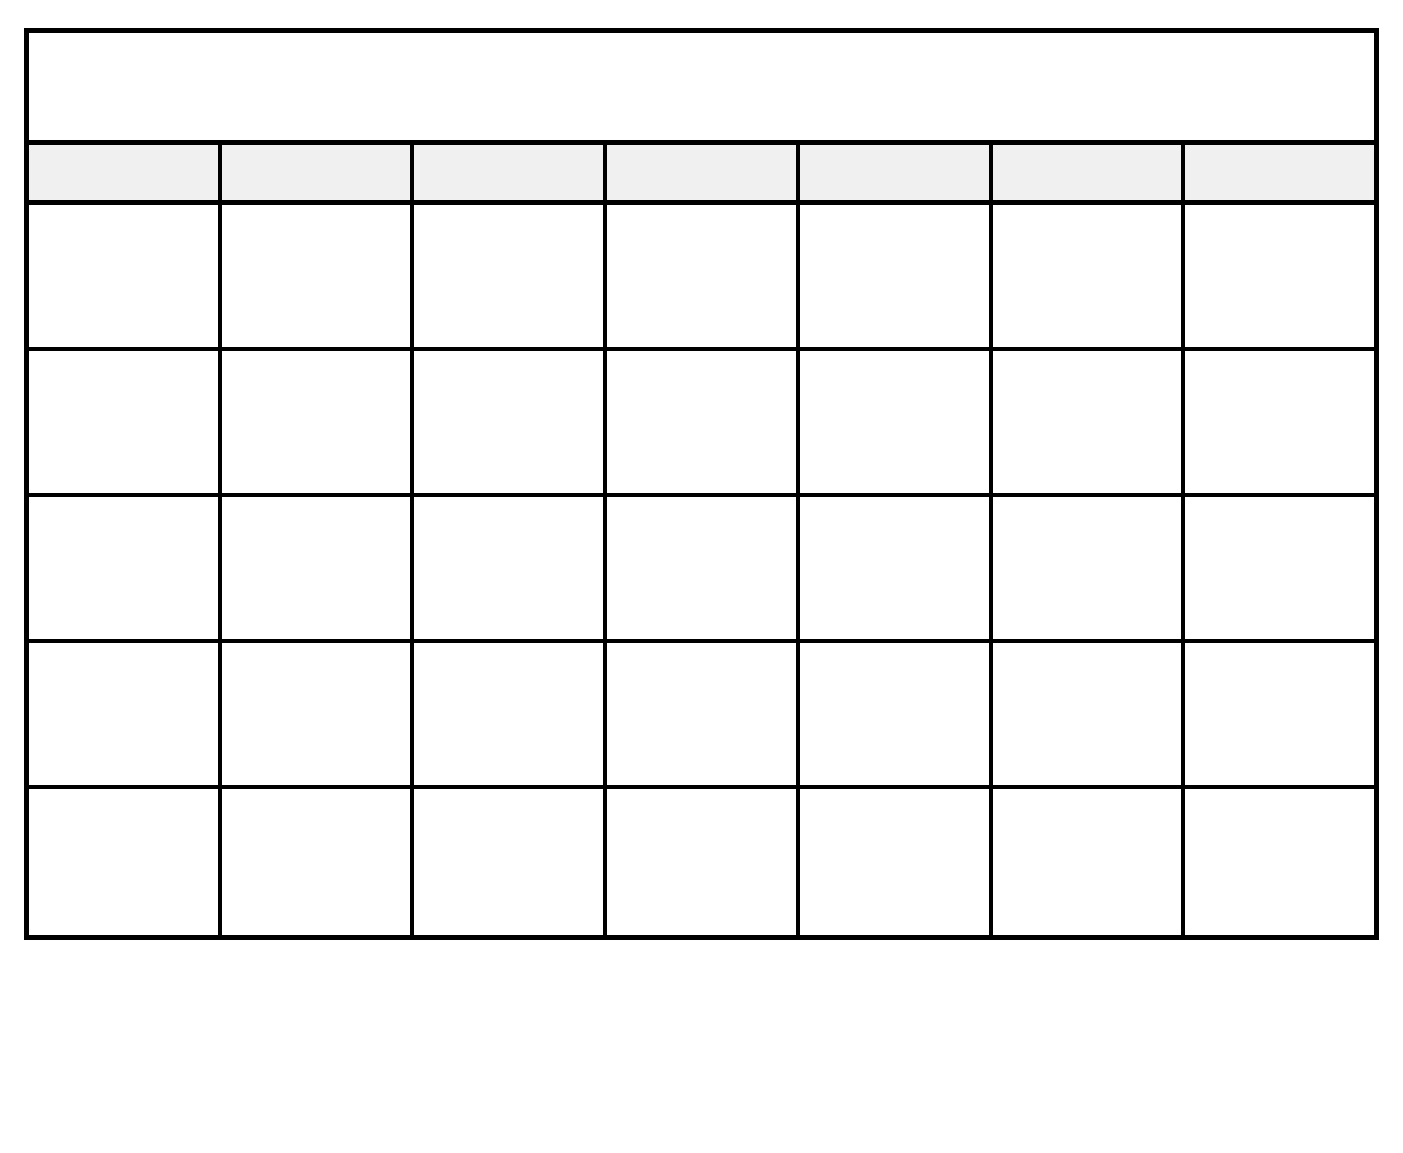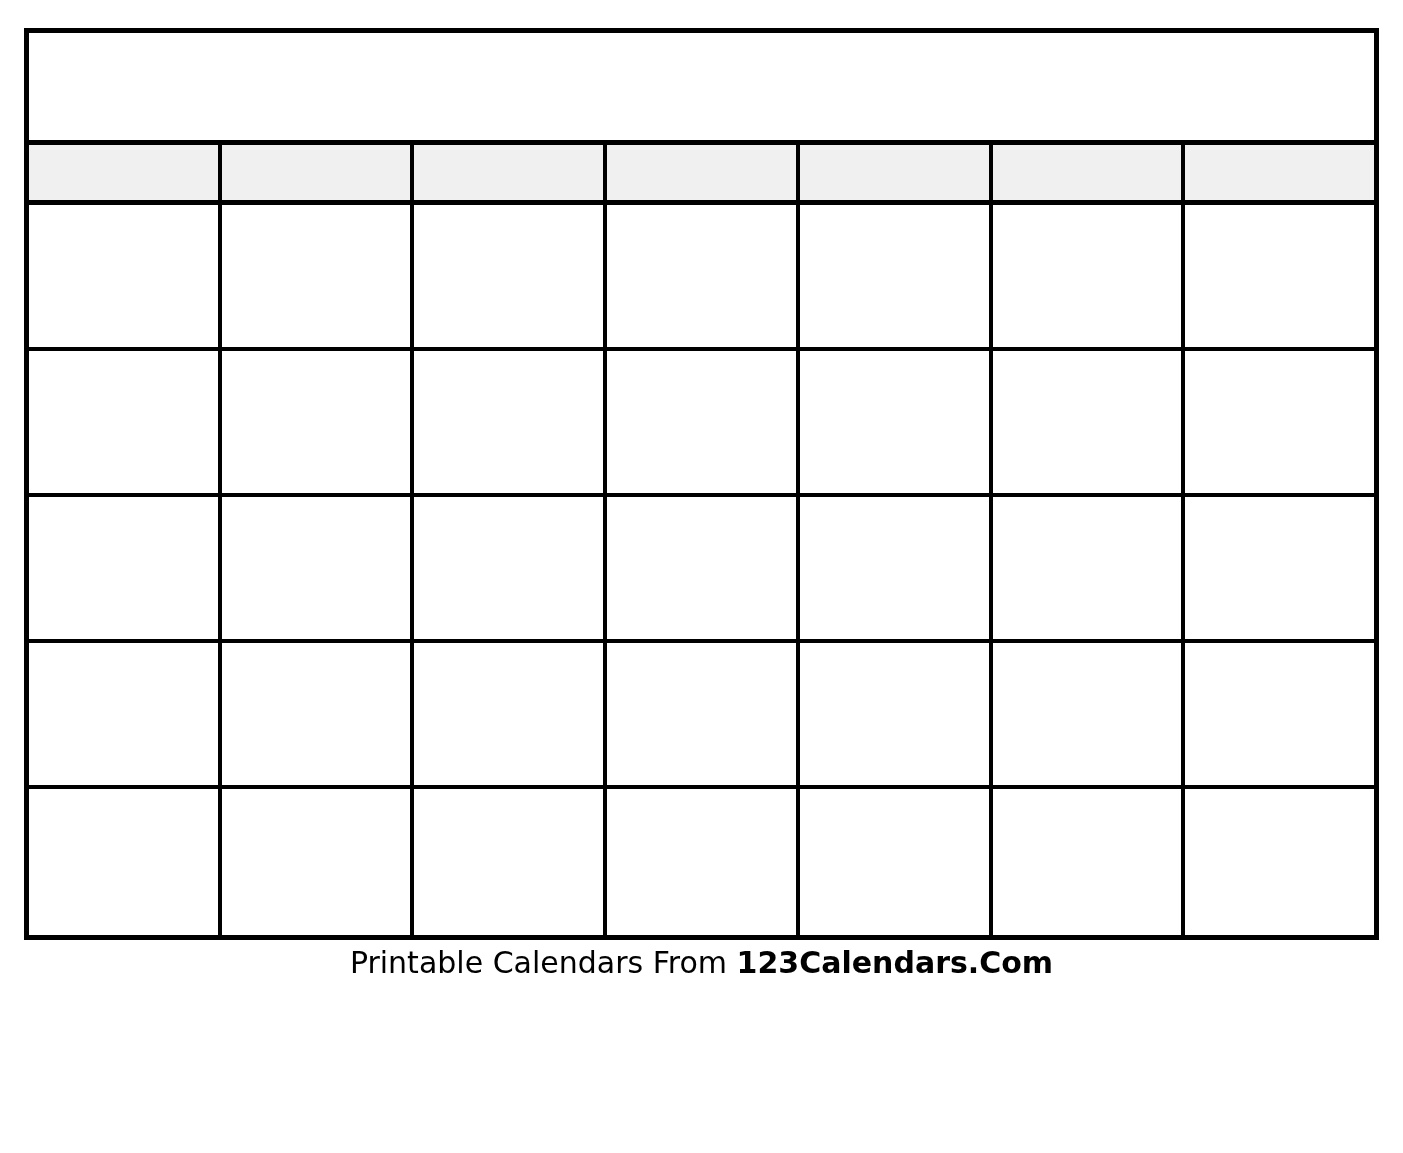--- a/index.html
+++ b/index.html
@@ -254,17 +254,14 @@
       <div class="day-cell">
           <span class="day-number"></span>
         </div>
       <div class="day-cell">
           <span class="day-number"></span>
         </div>
     </div>
 
   </div>
 
-  <div class="footer">
-    <span class="plain">Printable Calendars From </span><span class="brand">123Calendars.Com</span>
-  </div>
 
 </div>
 
 </body></html>

